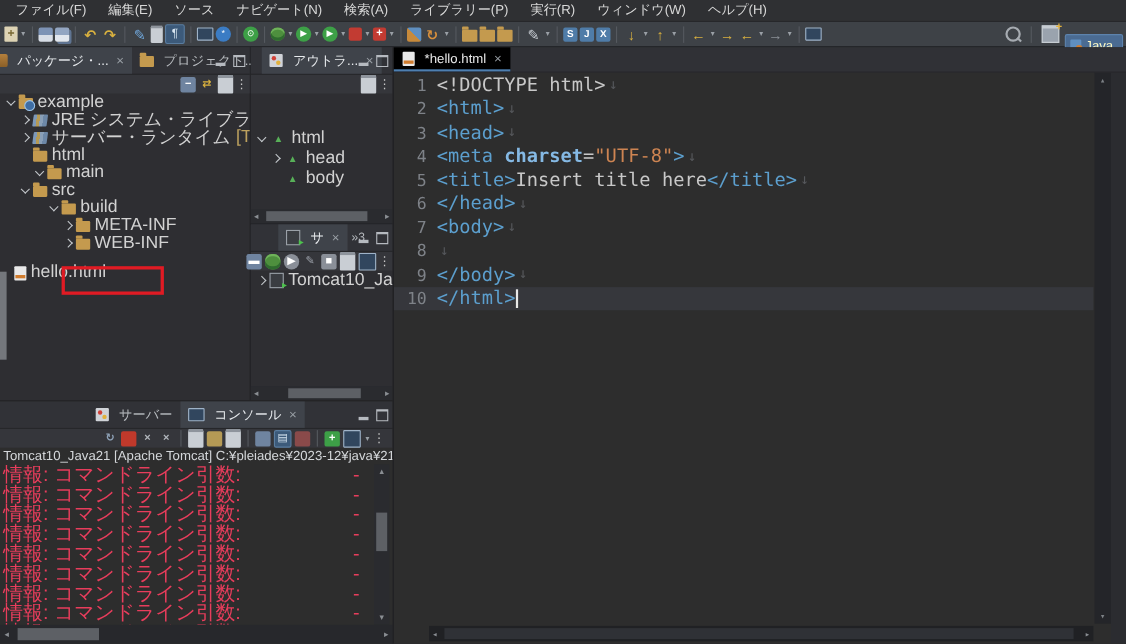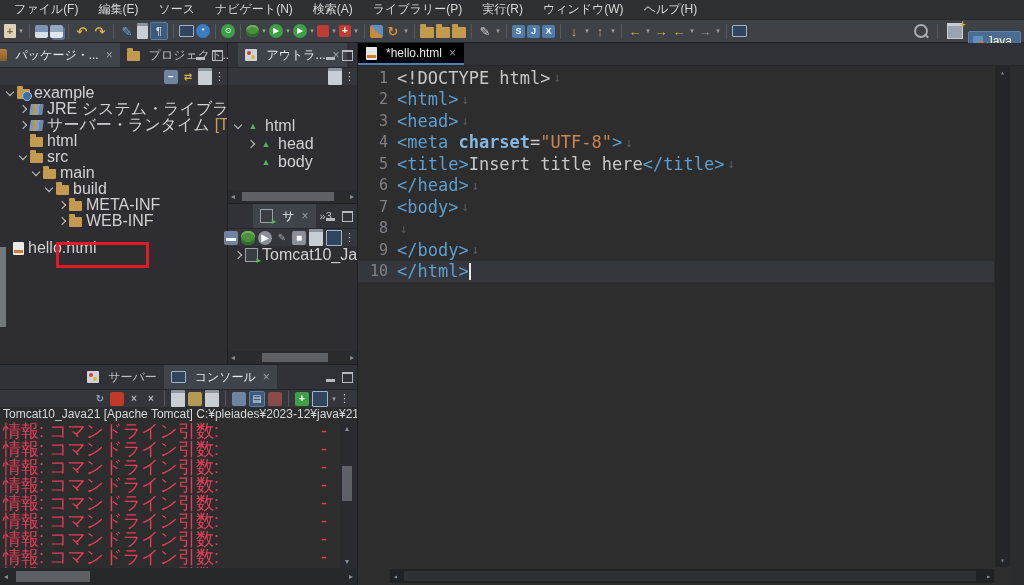--- a/index.html
+++ b/index.html
@@ -266,29 +266,29 @@
                 <span class="chv closed"></span>
                 <span class="ti i-library-icon"></span>
                 <span class="tlabel">サーバー・ランタイム</span>
                 <span class="deco">[Tomcat10 (Java21)]</span>
               </div>
               <div class="trow" style="padding-left: 17px;">
                 <span class="chv leaf"></span>
                 <span class="ti i-folder-icon"></span>
                 <span class="tlabel">html</span>
               </div>
+              <div class="trow" style="padding-left: 30px;">
+                <span class="chv open"></span>
+                <span class="ti i-folder-icon"></span>
+                <span class="tlabel">main</span>
+              </div>
               <div class="trow" style="padding-left: 17px;">
                 <span class="chv open"></span>
                 <span class="ti i-folder-icon"></span>
                 <span class="tlabel">src</span>
-              </div>
-              <div class="trow" style="padding-left: 30px;">
-                <span class="chv open"></span>
-                <span class="ti i-folder-icon"></span>
-                <span class="tlabel">main</span>
               </div>
               <div class="trow" style="padding-left: 43px;">
                 <span class="chv open"></span>
                 <span class="ti i-folder-icon"></span>
                 <span class="tlabel">build</span>
               </div>
               <div class="trow" style="padding-left: 56px;">
                 <span class="chv closed"></span>
                 <span class="ti i-folder-icon"></span>
                 <span class="tlabel">META-INF</span>

